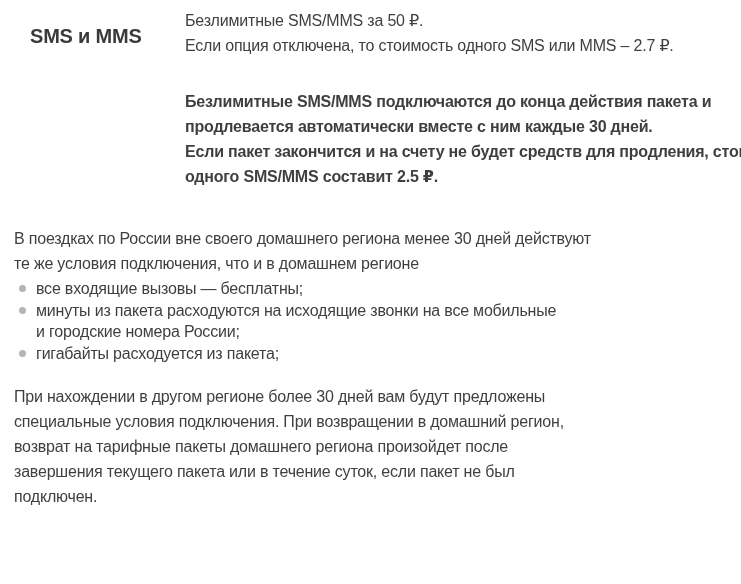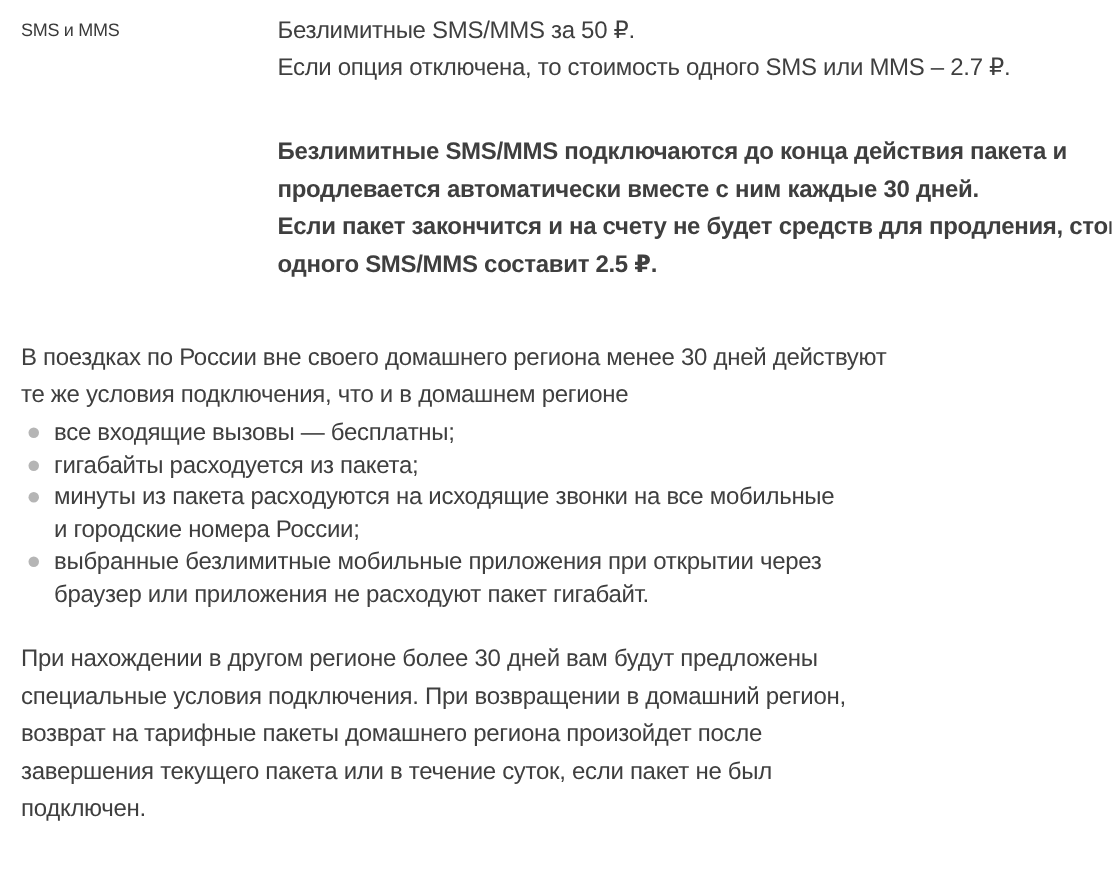--- a/index.html
+++ b/index.html
@@ -24,23 +24,23 @@
     align-items: flex-start;
   }
   .row.section-gap {
     margin-top: 37px;
   }
   .col-label {
     flex: 0 0 171px;
     width: 171px;
   }
   .col-label h3 {
-    margin: 0;
-    font-size: 12px;
-    font-weight: normal;
+    margin: 16px;
+    font-size: 20px;
+    font-weight: bold;
     line-height: 25px;
     color: #3a3a3a;
     white-space: nowrap;
     letter-spacing: -0.2px;
   }
   .col-content {
     flex: 1 1 auto;
     max-width: 556px;
     font-size: 16px;
     letter-spacing: -0.2px;
@@ -104,31 +104,26 @@
       <p class="para">В поездках по России вне своего домашнего региона менее 30 дней действуют
 те же условия подключения, что и в домашнем регионе</p>
 
       <ul class="bullets">
         <li>
           <span class="bullet"></span>
           <span class="li-text">все входящие вызовы — бесплатны;</span>
         </li>
         <li>
           <span class="bullet"></span>
-          <span class="li-text">гигабайты расходуется из пакета;</span>
-        </li>
-        <li>
-          <span class="bullet"></span>
           <span class="li-text">минуты из пакета расходуются на исходящие звонки на все мобильные
 и городские номера России;</span>
         </li>
         <li>
           <span class="bullet"></span>
-          <span class="li-text">выбранные безлимитные мобильные приложения при открытии через
-браузер или приложения не расходуют пакет гигабайт.</span>
+          <span class="li-text">гигабайты расходуется из пакета;</span>
         </li>
       </ul>
 
       <p class="para spaced-sm">При нахождении в другом регионе более 30 дней вам будут предложены
 специальные условия подключения. При возвращении в домашний регион,
 возврат на тарифные пакеты домашнего региона произойдет после
 завершения текущего пакета или в течение суток, если пакет не был
 подключен.</p>
     </div>
   </section>

